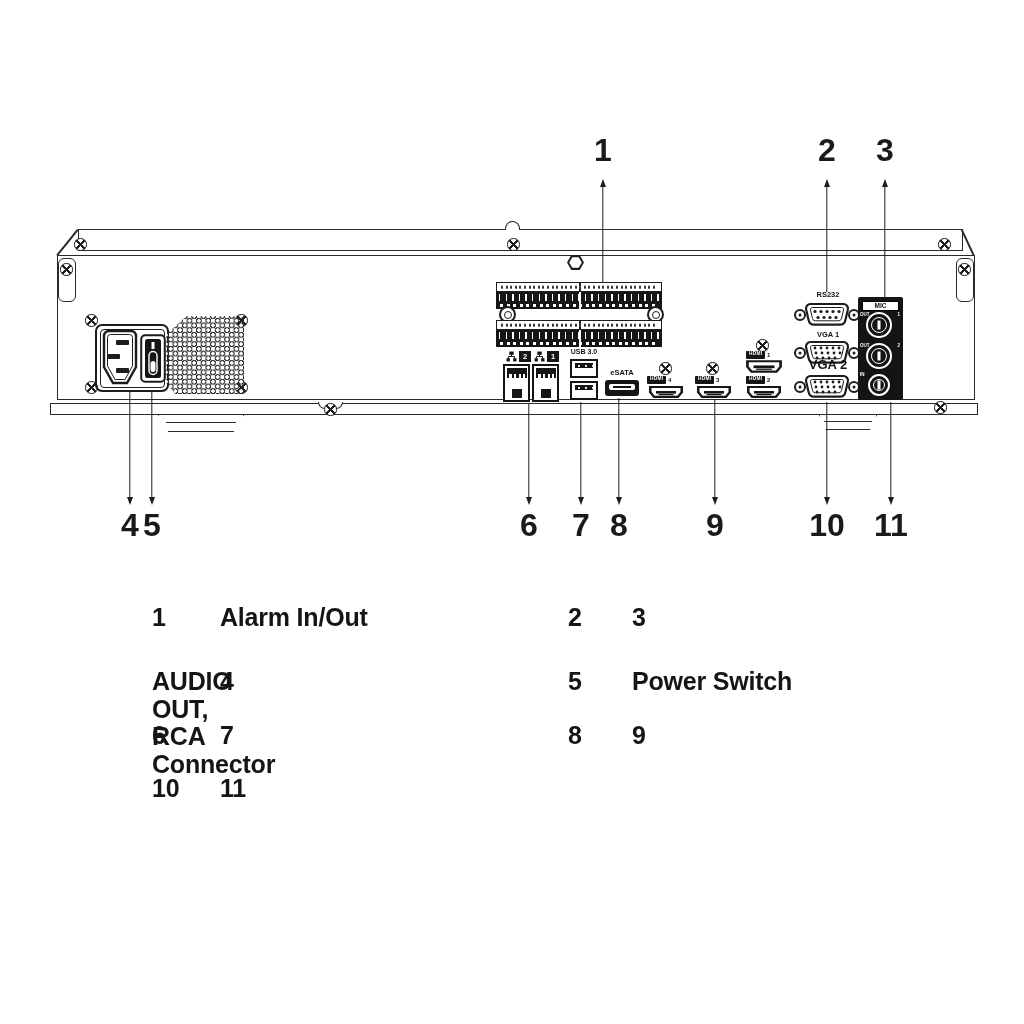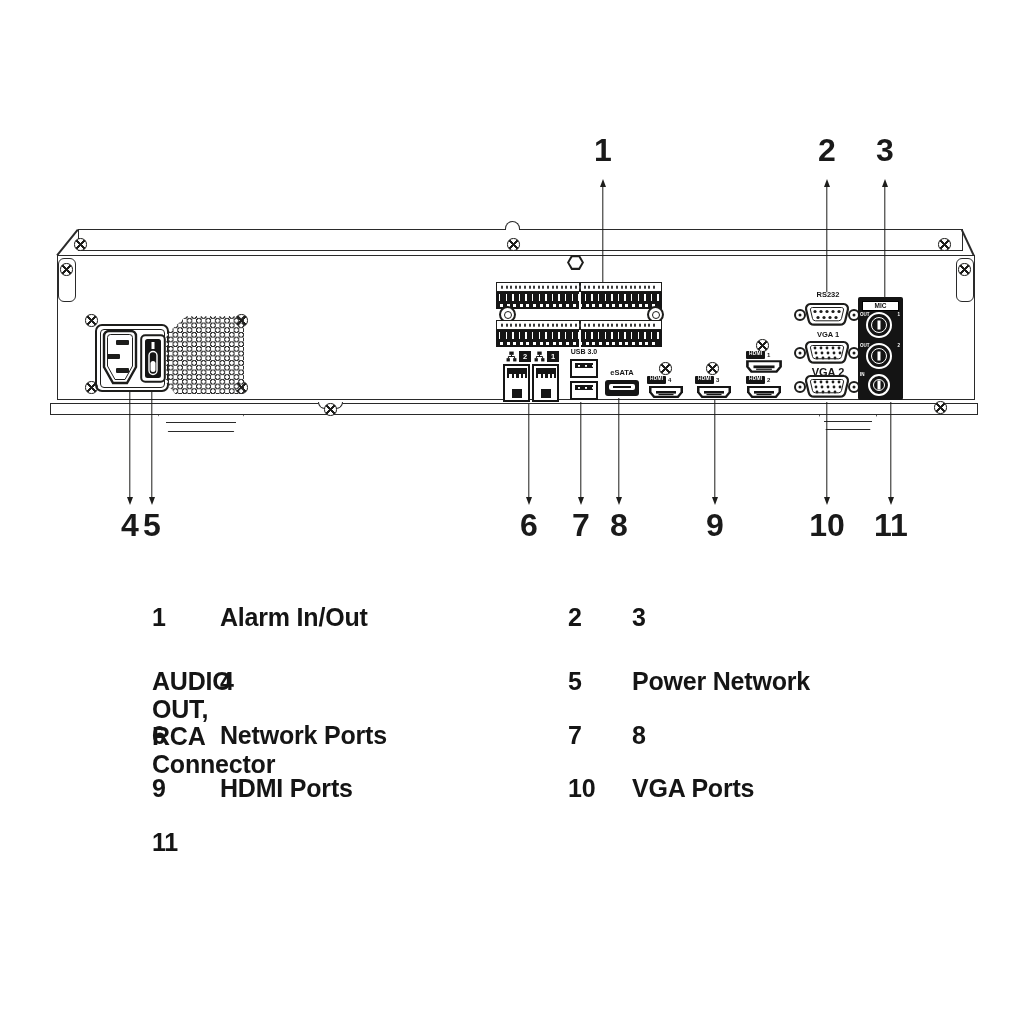--- a/index.html
+++ b/index.html
@@ -284,21 +284,21 @@
         <circle cx="24" cy="13" r="1.4"></circle>
         <circle cx="30" cy="13" r="1.4"></circle>
         <circle cx="36" cy="13" r="1.4"></circle>
       <circle cx="13" cy="18" r="1.4"></circle>
         <circle cx="19" cy="18" r="1.4"></circle>
         <circle cx="25" cy="18" r="1.4"></circle>
         <circle cx="31" cy="18" r="1.4"></circle>
     </g>
   </svg>
 
-  <div class="plabel" style="left:806px; top:367px; width:44px; font-size:11px;">VGA 2</div>
+  <div class="plabel" style="left:806px; top:358px; width:44px; font-size:13px;">VGA 2</div>
   <div class="post" style="left:794px; top:381px;"></div>
   <div class="post" style="left:848px; top:381px;"></div>
   <svg class="abs" style="left:804px; top:374px;" width="46" height="26" viewBox="0 0 46 26">
     <path d="M6.5,2 h33 a4.5,4.5 0 0 1 4.4,5.5 l-2.6,11 a5.5,5.5 0 0 1 -5.4,4.2 h-25.8 a5.5,5.5 0 0 1 -5.4,-4.2 l-2.6,-11 a4.5,4.5 0 0 1 4.4,-5.5 z" fill="#fff" stroke="#1d1d1b" stroke-width="2.2"></path>
     <path d="M8.5,5.5 h29 a2,2 0 0 1 2,2.5 l-2,8.5 a3,3 0 0 1 -3,2.3 h-23 a3,3 0 0 1 -3,-2.3 l-2,-8.5 a2,2 0 0 1 2,-2.5 z" fill="none" stroke="#1d1d1b" stroke-width="1"></path>
     <g fill="#1d1d1b">
       <circle cx="11" cy="8" r="1.4"></circle>
         <circle cx="17" cy="8" r="1.4"></circle>
         <circle cx="23" cy="8" r="1.4"></circle>
         <circle cx="29" cy="8" r="1.4"></circle>
@@ -374,30 +374,27 @@
   <div class="legend">
     <div>1</div>
     <div>Alarm In/Out</div>
     <div>2</div>
 
     <div>3</div>
     <div>AUDIO OUT, RCA Connector</div>
     <div>4</div>
 
     <div>5</div>
-    <div>Power Network</div>
+    <div>Power Switch</div>
     <div>6</div>
-    <div>Network Ports</div>
 
     <div>7</div>
     <div>8</div>
 
     <div>9</div>
-    <div>HDMI Ports</div>
     <div>10</div>
-    <div>VGA Ports</div>
 
     <div>11</div>
     <div></div>
     <div></div>
   </div>
 
 </div>
 
 </body></html>

